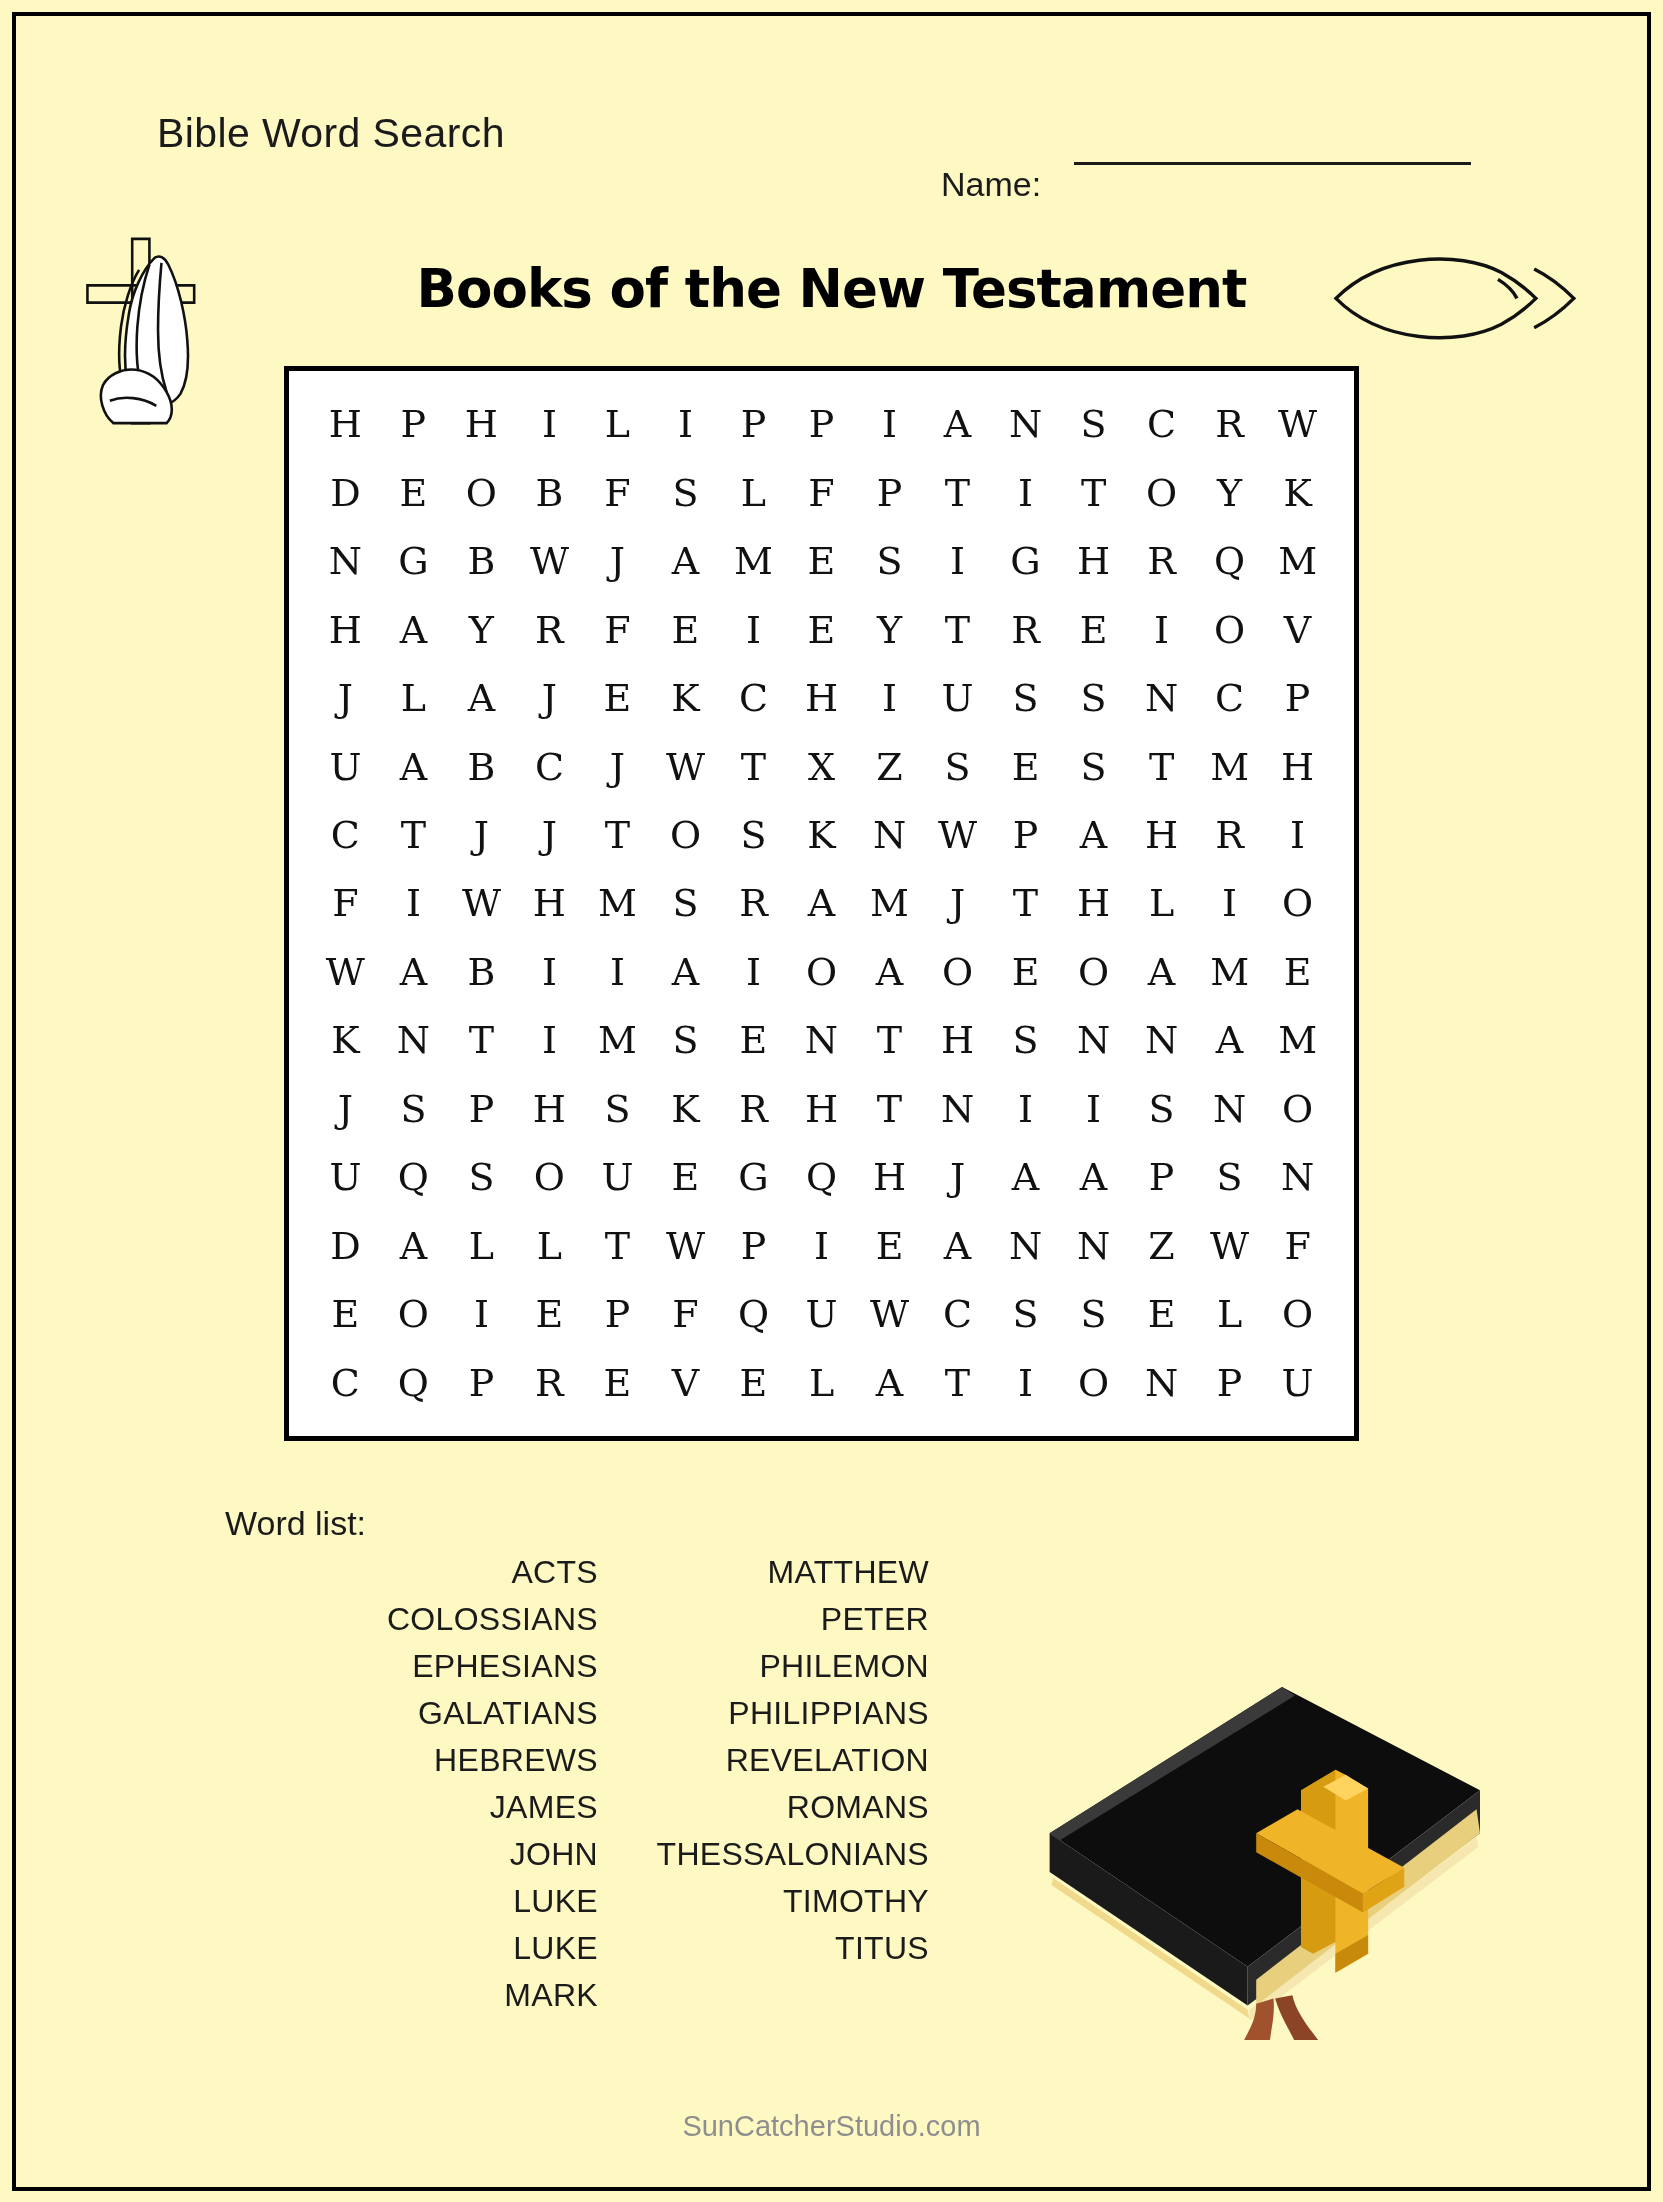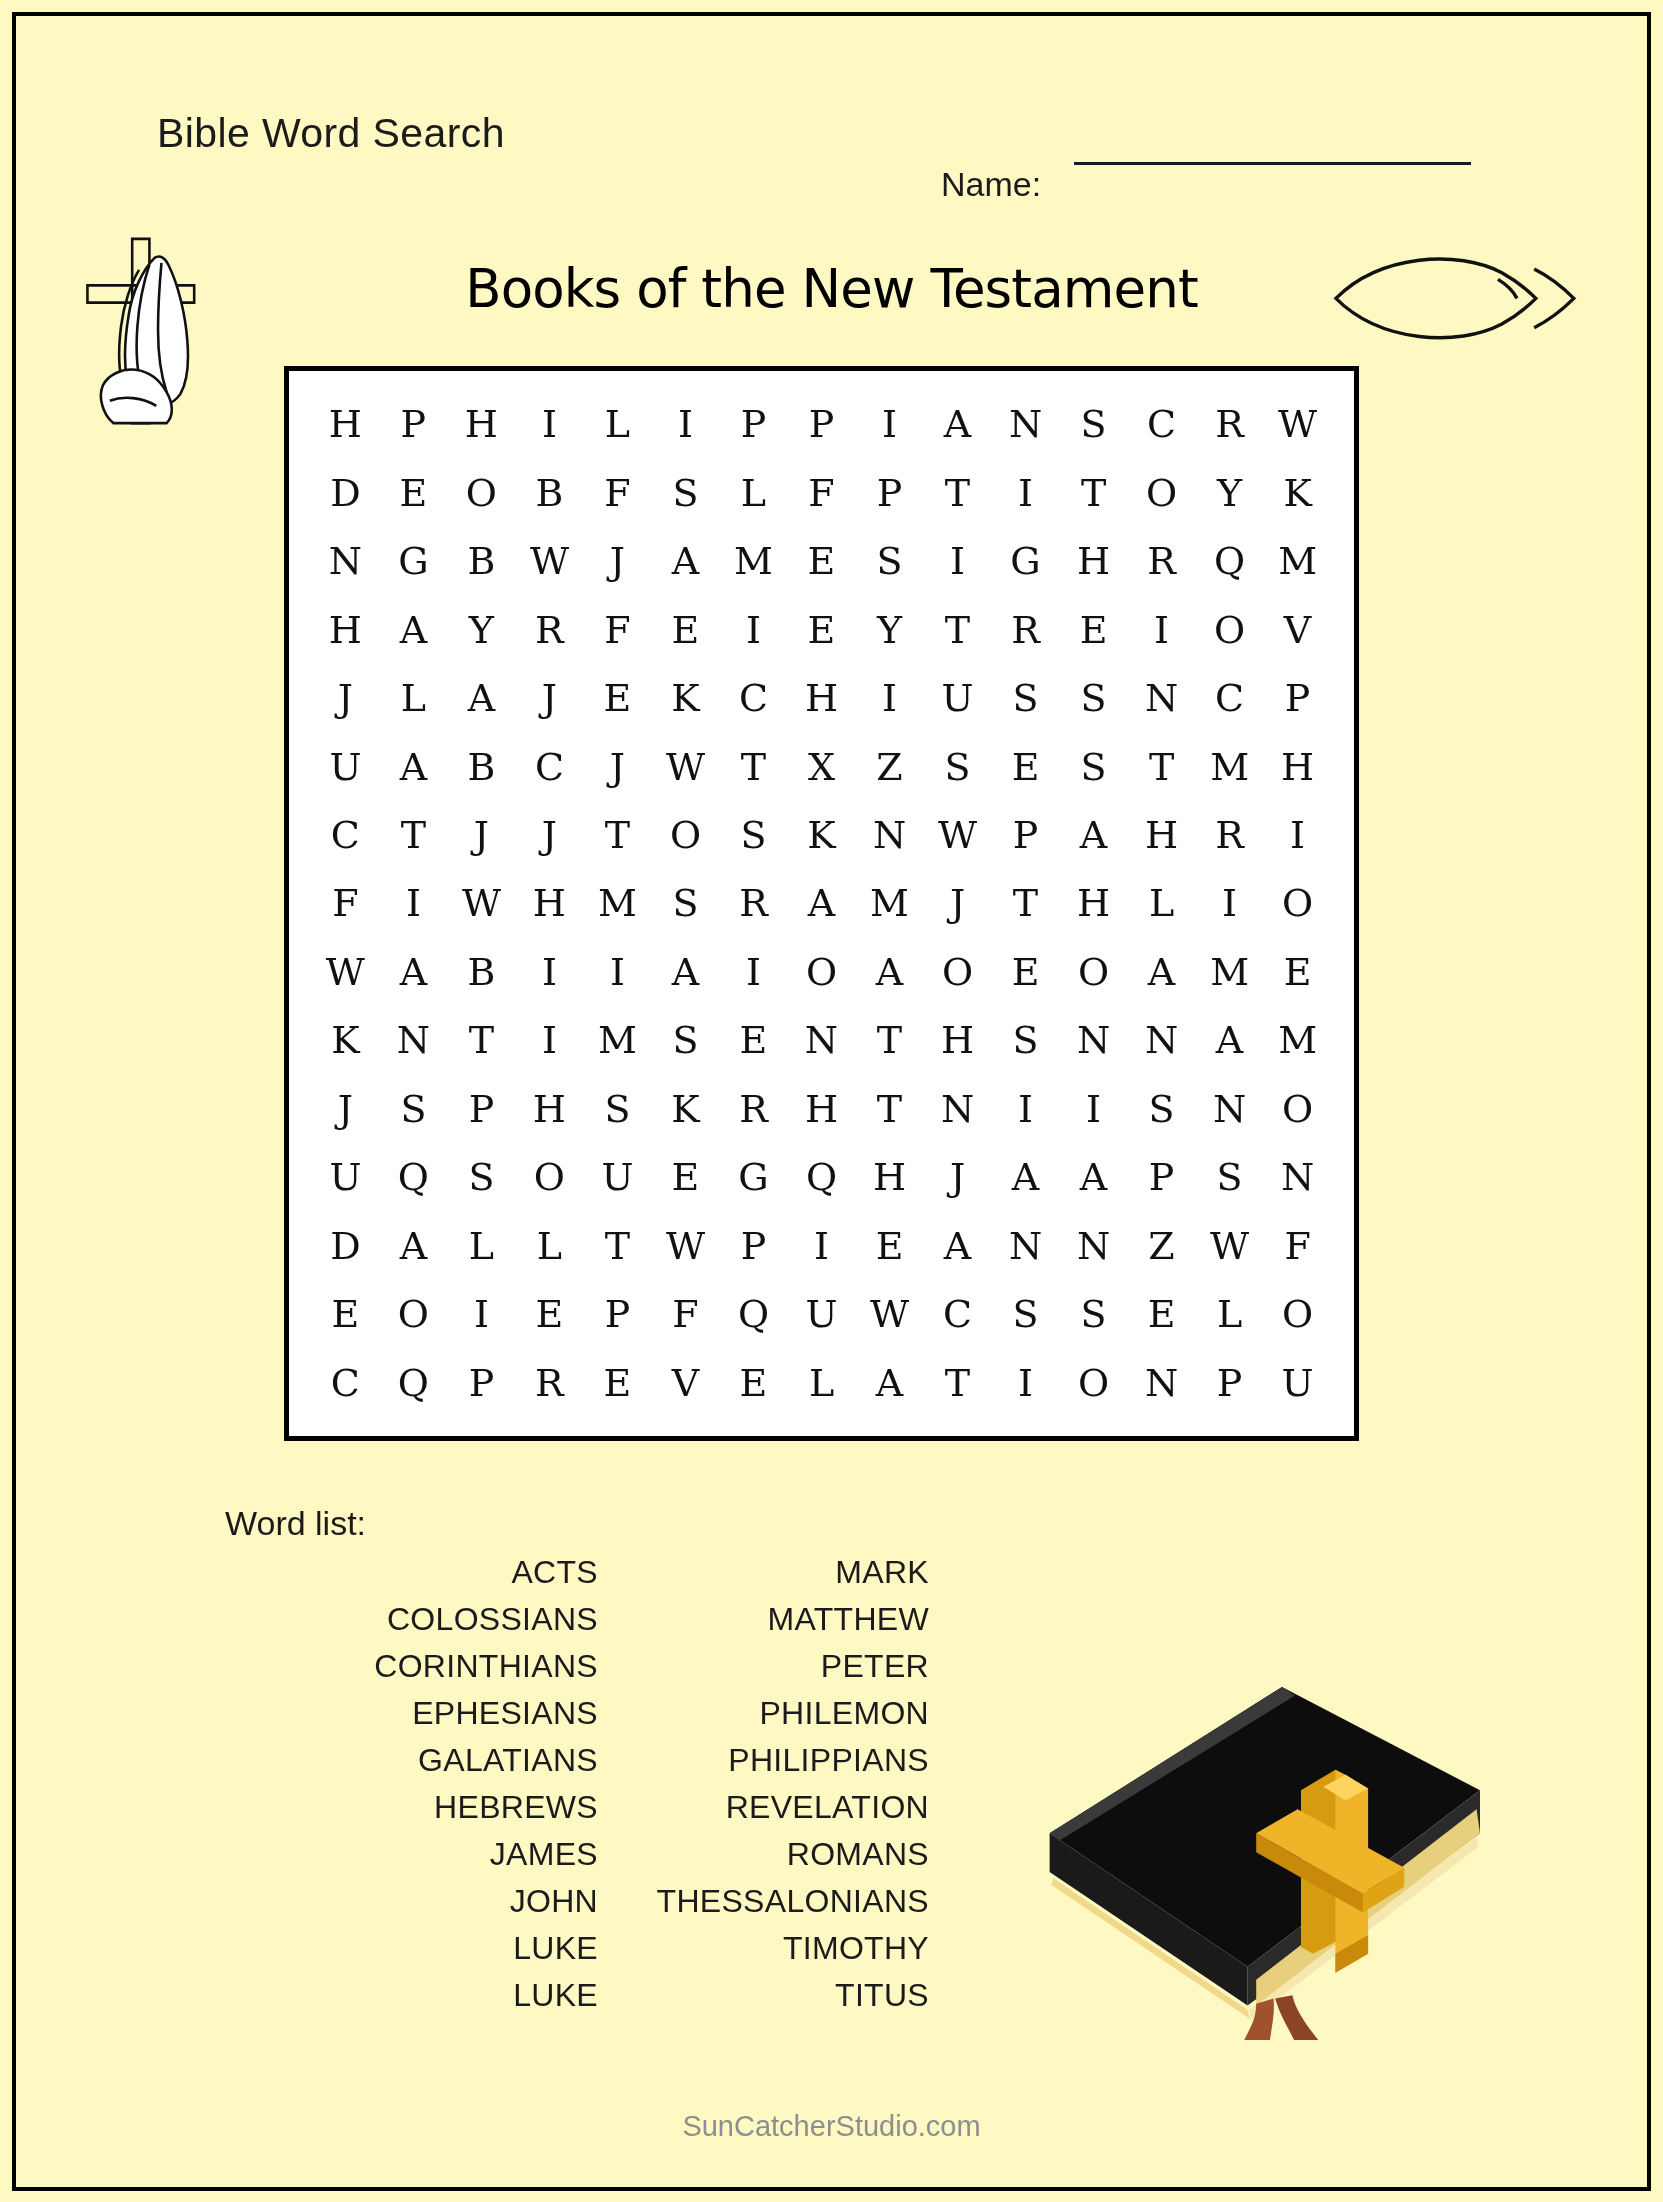--- a/index.html
+++ b/index.html
@@ -55,21 +55,21 @@
   }
 
   
   .main-heading {
     position: absolute;
     left: 0;
     top: 258px;
     width: 100%;
     text-align: center;
     font-family: "DejaVu Sans", sans-serif;
-    font-weight: normal;
+    font-weight: bold;
     font-size: 53px;
     letter-spacing: -0.9px;
     color: #000;
   }
 
   
   .praying-hands {
     position: absolute;
     left: 53px;
     top: 232px;
@@ -432,21 +432,20 @@
         <div class="cell">N</div>
         <div class="cell">P</div>
         <div class="cell">U</div>
       </div>
   </div>
 
   <div class="wordlist-title">Word list:</div>
   <div class="wordlist" id="wordlist-container">
       <div class="word">ACTS</div>
       <div class="word">COLOSSIANS</div>
-      <div class="word">CORINTHIANS</div>
       <div class="word">EPHESIANS</div>
       <div class="word">GALATIANS</div>
       <div class="word">HEBREWS</div>
       <div class="word">JAMES</div>
       <div class="word">JOHN</div>
       <div class="word">LUKE</div>
       <div class="word">LUKE</div>
       <div class="word">MARK</div>
       <div class="word">MATTHEW</div>
       <div class="word">PETER</div>

